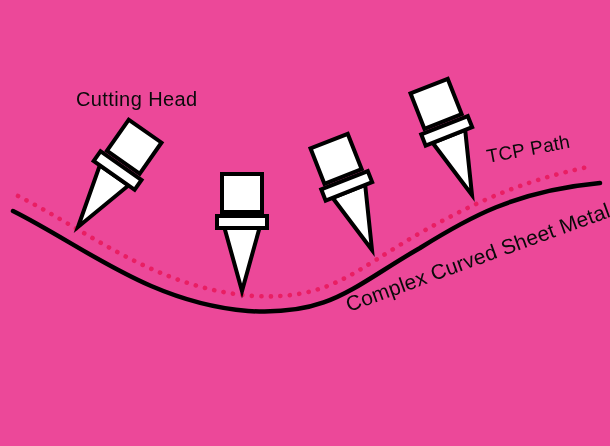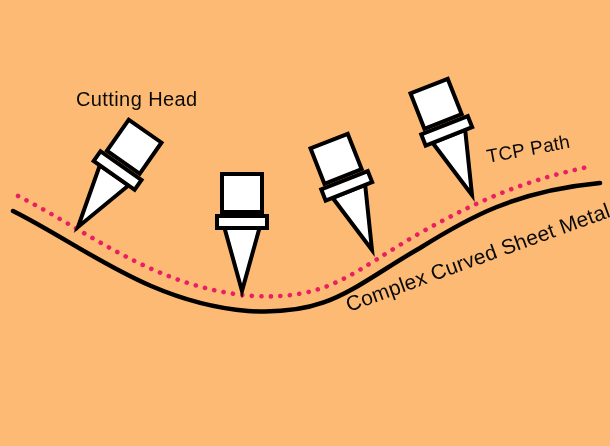--- a/index.html
+++ b/index.html
@@ -5,21 +5,21 @@
   html, body {
     margin: 0;
     padding: 0;
     background: #ffffff;
     font-family: "Liberation Sans", "DejaVu Sans", sans-serif;
   }
   .stage {
     position: relative;
     width: 610px;
     height: 446px;
-    background: #fdba74;
+    background: #ec4899;
     overflow: hidden;
   }
   svg { display: block; }
   .metal-curve {
     fill: none;
     stroke-width: 4.5;
     stroke-linecap: round;
   }
   .tcp-dots {
     fill: none;

